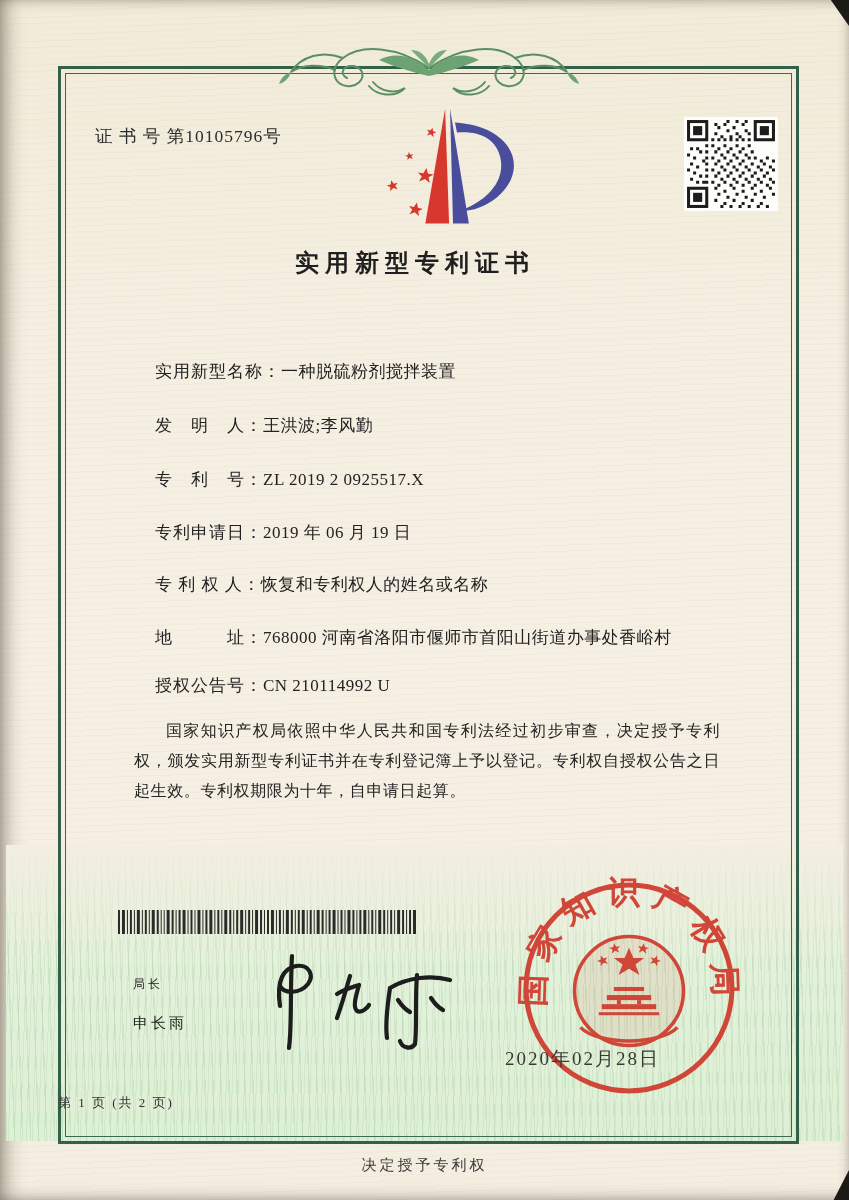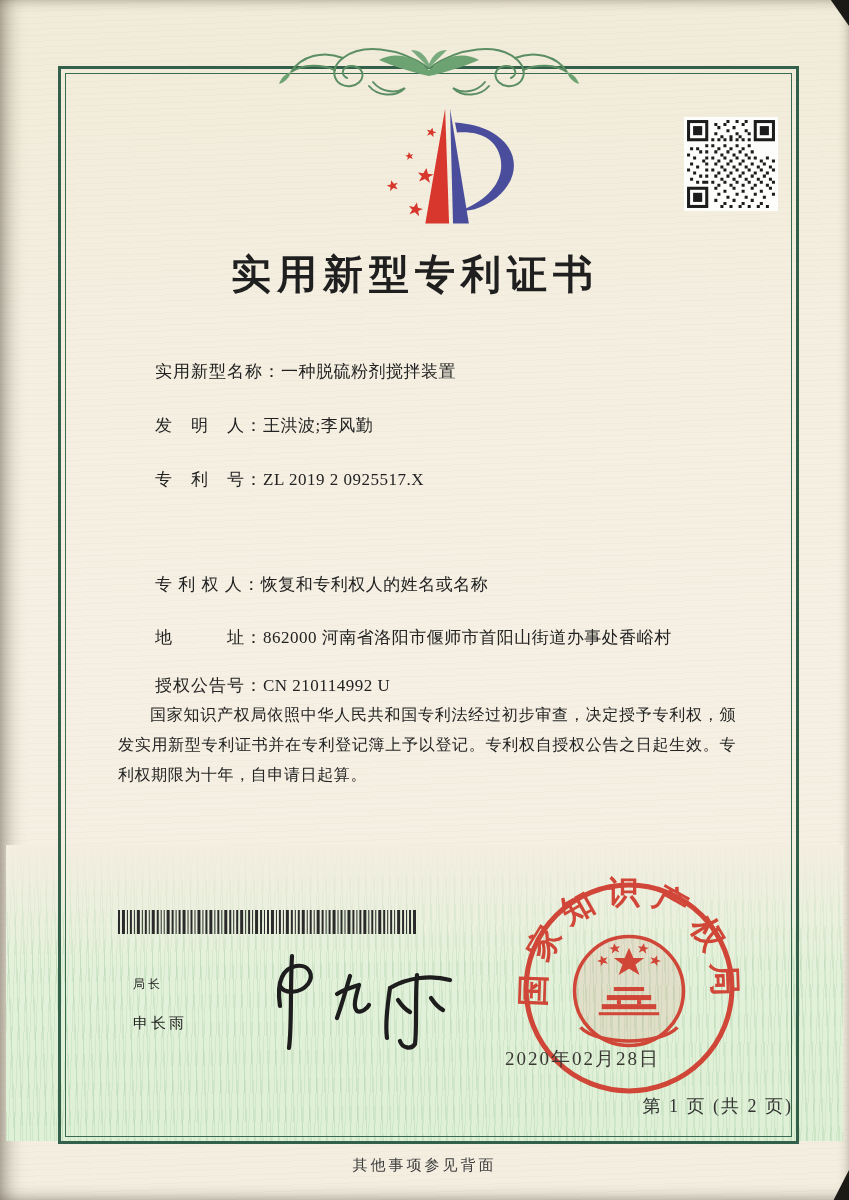--- a/index.html
+++ b/index.html
@@ -27,46 +27,46 @@
 
   
   .frame-outer{position:absolute;left:58px;top:66px;width:735px;height:1072px;
       border:3px solid #33604a;}
   .frame-inner{position:absolute;left:4px;top:4px;right:4px;bottom:4px;
       border:1px solid #3a6a50;}
 
   .certno{position:absolute;left:95px;top:124px;font-size:17.5px;color:#2b2b2b;letter-spacing:1px;}
 
   .title{position:absolute;left:0;top:247px;width:824px;text-align:center;
-      font-size:40px;font-weight:700;color:#1f1f1f;letter-spacing:6px;text-indent:6px;}
+      font-size:24px;font-weight:700;color:#1f1f1f;letter-spacing:6px;text-indent:6px;}
 
   .row{position:absolute;left:119px;width:640px;font-size:17px;color:#222;white-space:nowrap;}
   .row .lbl{display:inline-block;letter-spacing:1px;margin-left:36px;}
   .row .val{letter-spacing:0.5px;margin-top:19px;}
   .row2{display:flex;}
   .row2 .left{width:336px;}
 
   .paras{position:absolute;left:118px;top:700px;width:618px;color:#242424;
       font-size:16px;line-height:30px;text-align:justify;}
-  .paras p{margin:0;text-indent:2em;letter-spacing:0.6px;}
+  .paras p{margin:16px;text-indent:2em;letter-spacing:0.6px;}
 
   .sig-title{position:absolute;left:133px;top:976px;font-size:12px;color:#222;letter-spacing:3px;}
   .sig-name{position:absolute;left:133px;top:1014px;font-size:15px;color:#222;letter-spacing:3px;text-align:right;}
 
   .barcode{position:absolute;left:118px;top:910px;width:298px;height:24px;}
   .signature{position:absolute;left:238px;top:948px;width:240px;height:115px;}
   .qr{position:absolute;left:684px;top:117px;width:94px;height:94px;}
   .logo{position:absolute;left:366px;top:106px;width:178px;height:130px;}
   .ornament{position:absolute;left:276px;top:38px;width:306px;height:66px;}
   .seal{position:absolute;left:517px;top:876px;width:224px;height:224px;}
   .seal-date{position:absolute;left:505px;top:1046px;width:240px;text-align:left;
       font-size:19px;color:#3a3734;letter-spacing:2px;}
 
-  .page-info{position:absolute;left:58px;top:1094px;width:735px;text-align:right;
-      font-size:18px;color:#333;letter-spacing:2px;}
+  .page-info{position:absolute;left:58px;top:1094px;width:735px;text-align:left;
+      font-size:13px;color:#333;letter-spacing:2px;}
   .back-note{position:absolute;left:0;top:1156px;width:849px;text-align:center;
       font-size:15px;color:#3c3c3c;letter-spacing:3px;}
 </style>
 </head>
 <body>
 
 <div class="page">
 
   <div class="green-band"></div>
 
@@ -88,20 +88,21 @@
         <path d="M153 30 C121 8 85 6 67 20 C51 32 59 50 75 48 C89 46 91 30 77 28 C67 27 63 36 71 40"></path>
         <path d="M67 20 C47 12 25 18 15 34 C27 26 45 26 59 32"></path>
         <path d="M97 44 C105 54 119 56 129 50 C119 60 101 58 93 48"></path>
         <path d="M153 32 C135 16 117 14 103 22 C117 28 135 34 153 38 Z" fill="#6da273" stroke="none"></path>
         <path d="M15 34 C9 36 5 40 3 46 C9 44 13 40 15 34 Z" fill="#6da273" stroke="none"></path>
         <path d="M153 26 C149 16 143 12 135 12 C141 18 147 24 153 30 Z" fill="#79ab7e" stroke="none"></path>
       </g>
     </g>
   </svg>
 
+  <div class="certno">证 书 号 第10105796号</div>
 
   <svg class="logo" viewBox="0 0 180 130">
     <defs>
       <path id="st" d="M0 -10L2.9 -3.1 10 -3.1 4.3 1.2 6.9 8.1 0 4 -6.9 8.1 -4.3 1.2 -10 -3.1 -2.9 -3.1Z"></path>
     </defs>
     <path d="M90 16 C150 20 166 64 132 92 C118 103 104 106 96 105 C128 92 140 72 136 52 C132 32 114 24 92 26 Z" fill="#4a4d9b"></path>
     <path d="M80 2 L84 118 L60 118 Z" fill="#d7372c"></path>
     <path d="M85 2 L104 118 L88 118 Z" fill="#4a4d9b"></path>
     <g fill="#d7372c">
       <use href="#st" transform="translate(66,26) scale(0.5) rotate(15)"></use>
@@ -138,25 +139,28 @@
 
   <div class="row" style="top:360px">
     <span class="lbl">实用新型名称：</span><span class="val">一种脱硫粉剂搅拌装置</span>
   </div>
   <div class="row" style="top:414px">
     <span class="lbl">发　明　人：</span><span class="val">王洪波;李风勤</span>
   </div>
   <div class="row" style="top:468px">
     <span class="lbl">专　利　号：</span><span class="val">ZL 2019 2 0925517.X</span>
   </div>
+  <div class="row" style="top:521px">
+    <span class="lbl">专利申请日：</span><span class="val">2019 年 06 月 19 日</span>
+  </div>
   <div class="row" style="top:573px">
     <span class="lbl">专 利 权 人：</span><span class="val">恢复和专利权人的姓名或名称</span>
   </div>
   <div class="row" style="top:626px">
-    <span class="lbl">地　　　址：</span><span class="val">862000 河南省洛阳市偃师市首阳山街道办事处香峪村</span>
+    <span class="lbl">地　　　址：</span><span class="val">768000 河南省洛阳市偃师市首阳山街道办事处香峪村</span>
   </div>
   <div class="row row2" style="top:674px">
     <span><span class="lbl">授权公告号：</span><span class="val">CN 210114992 U</span></span>
   </div>
 
   <div class="paras">
     <p>国家知识产权局依照中华人民共和国专利法经过初步审查，决定授予专利权，颁发实用新型专利证书并在专利登记簿上予以登记。专利权自授权公告之日起生效。专利权期限为十年，自申请日起算。</p>
   </div>
 
   <svg class="barcode" viewBox="0 0 300 24" preserveAspectRatio="none">
@@ -206,17 +210,17 @@
       </g>
       <defs>
         <path id="st2" d="M0 -10L2.9 -3.1 10 -3.1 4.3 1.2 6.9 8.1 0 4 -6.9 8.1 -4.3 1.2 -10 -3.1 -2.9 -3.1Z"></path>
       </defs>
     </g>
   </svg>
 
   <div class="seal-date">2020年02月28日</div>
 
   <div class="page-info">第 1 页 (共 2 页)</div>
-  <div class="back-note">其他事项参见背面</div>
+  <div class="back-note">决定授予专利权</div>
 
   <div class="corner tr"></div>
   <div class="corner br"></div>
 </div>
 
 </body></html>

